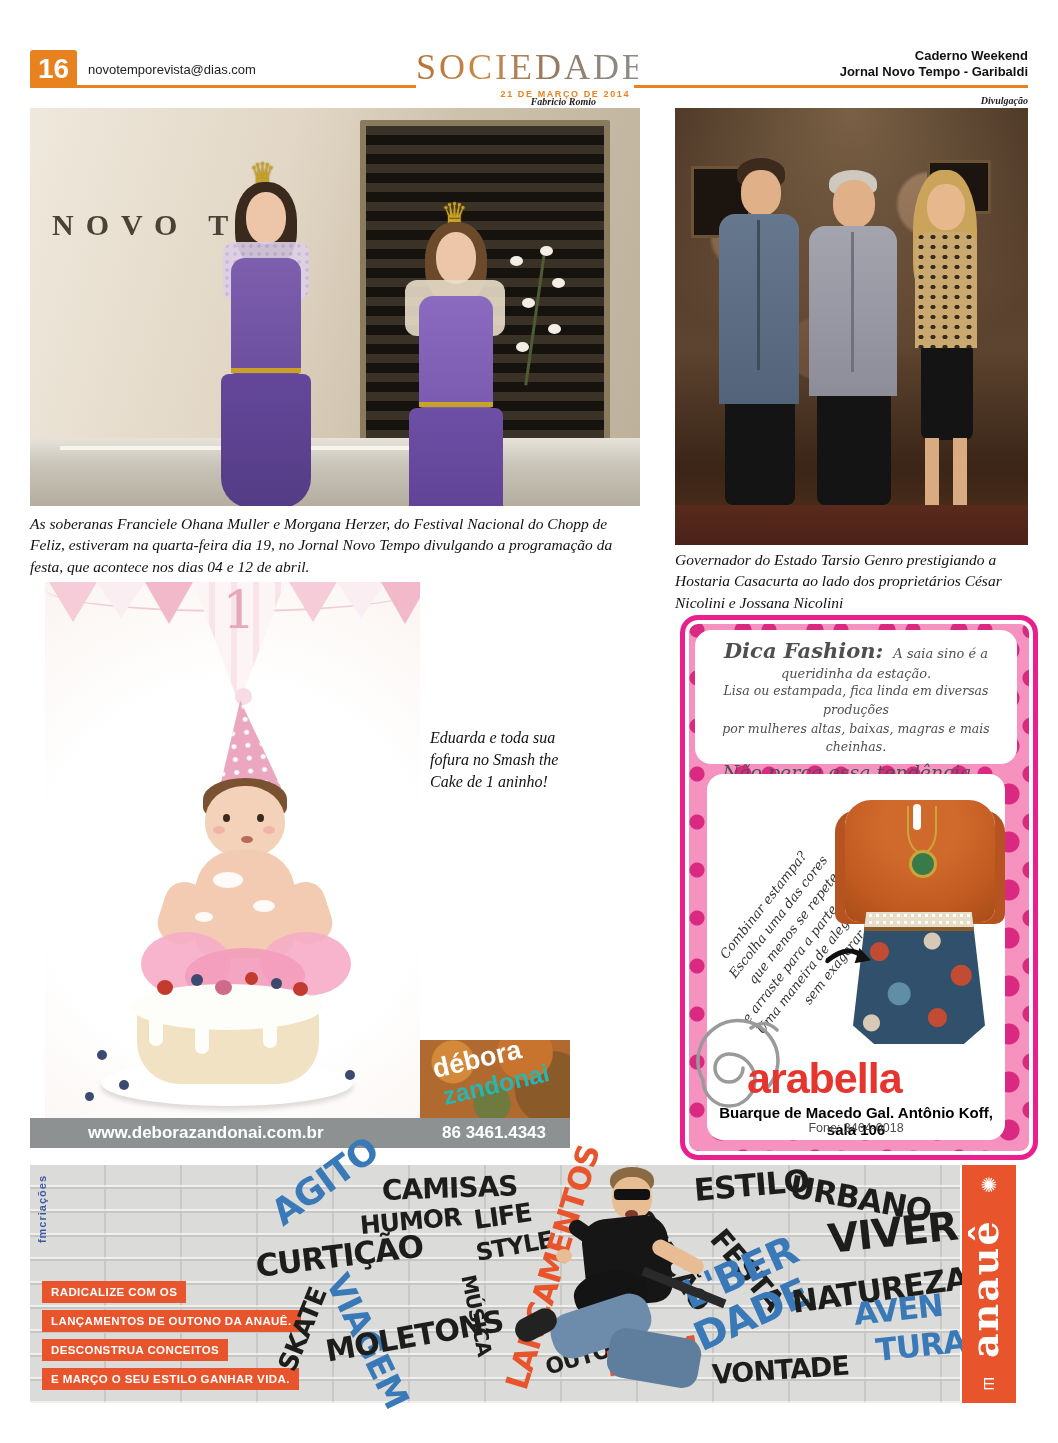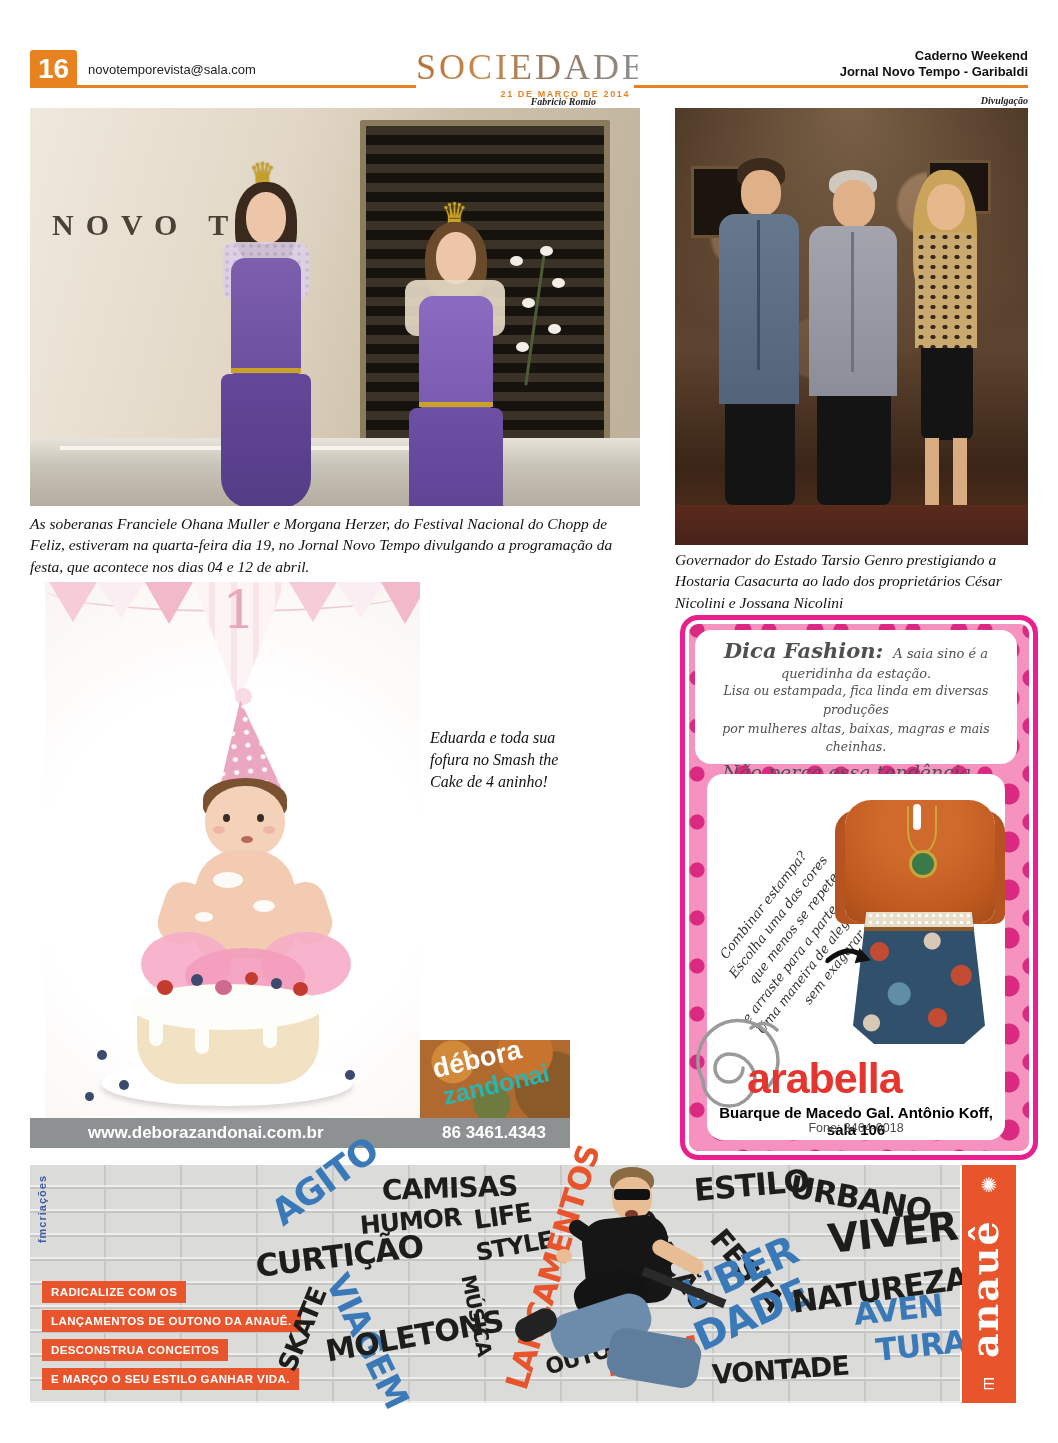--- a/index.html
+++ b/index.html
@@ -195,21 +195,21 @@
   .m-jean1{left:28px;top:138px;width:102px;height:46px;background:#6d8cab;border-radius:20px;transform:rotate(-18deg);}
   .m-jean2{left:86px;top:168px;width:92px;height:50px;background:#5f7e9d;border-radius:16px;transform:rotate(10deg);}
   .m-shoe{left:-8px;top:148px;width:44px;height:24px;background:#222;border-radius:12px;transform:rotate(-28deg);}
 </style>
 </head>
 <body>
 
 <div class="page">
 
   <div class="abs pgnum">16</div>
-  <div class="abs email">novotemporevista@sala.com</div>
+  <div class="abs email">novotemporevista@dias.com</div>
   <div class="abs rule rule-l"></div>
   <div class="abs rule rule-r"></div>
   <div class="abs sociedade">SOCIEDADE</div>
   <div class="abs s-date">21 DE MARÇO DE 2014</div>
   <div class="abs hdr-right">
     <div>Caderno Weekend</div>
     <div>Jornal Novo Tempo - Garibaldi</div>
   </div>
   <div class="abs credit credit-l">Fabricio Romio</div>
   <div class="abs credit credit-r">Divulgação</div>
@@ -323,21 +323,21 @@
     <span class="berry" style="left:170px;top:398px;width:17px;height:15px;background:#d06a8c;"></span>
     <span class="berry" style="left:200px;top:390px;width:13px;height:13px;background:#c23b2e;"></span>
     <span class="berry" style="left:226px;top:396px;width:11px;height:11px;background:#3c4a70;"></span>
     <span class="berry" style="left:248px;top:400px;width:15px;height:14px;background:#c23b2e;"></span>
     <span class="berry" style="left:52px;top:468px;width:10px;height:10px;background:#3c4a70;"></span>
     <span class="berry" style="left:74px;top:498px;width:10px;height:10px;background:#3c4a70;"></span>
     <span class="berry" style="left:40px;top:510px;width:9px;height:9px;background:#3c4a70;"></span>
     <span class="berry" style="left:300px;top:488px;width:10px;height:10px;background:#3c4a70;"></span>
   </div>
 
-  <div class="abs caption cap3">Eduarda e toda sua fofura no Smash the Cake de 4 aninho!</div>
+  <div class="abs caption cap3">Eduarda e toda sua fofura no Smash the Cake de 1 aninho!</div>
 
   <div class="abs debora">
     <div class="abs deb1">débora</div>
     <div class="abs deb2">zandonai</div>
   </div>
   <div class="abs graybar">
     <span class="site">www.deborazandonai.com.br</span>
     <span class="tel">86 3461.4343</span>
   </div>
 

